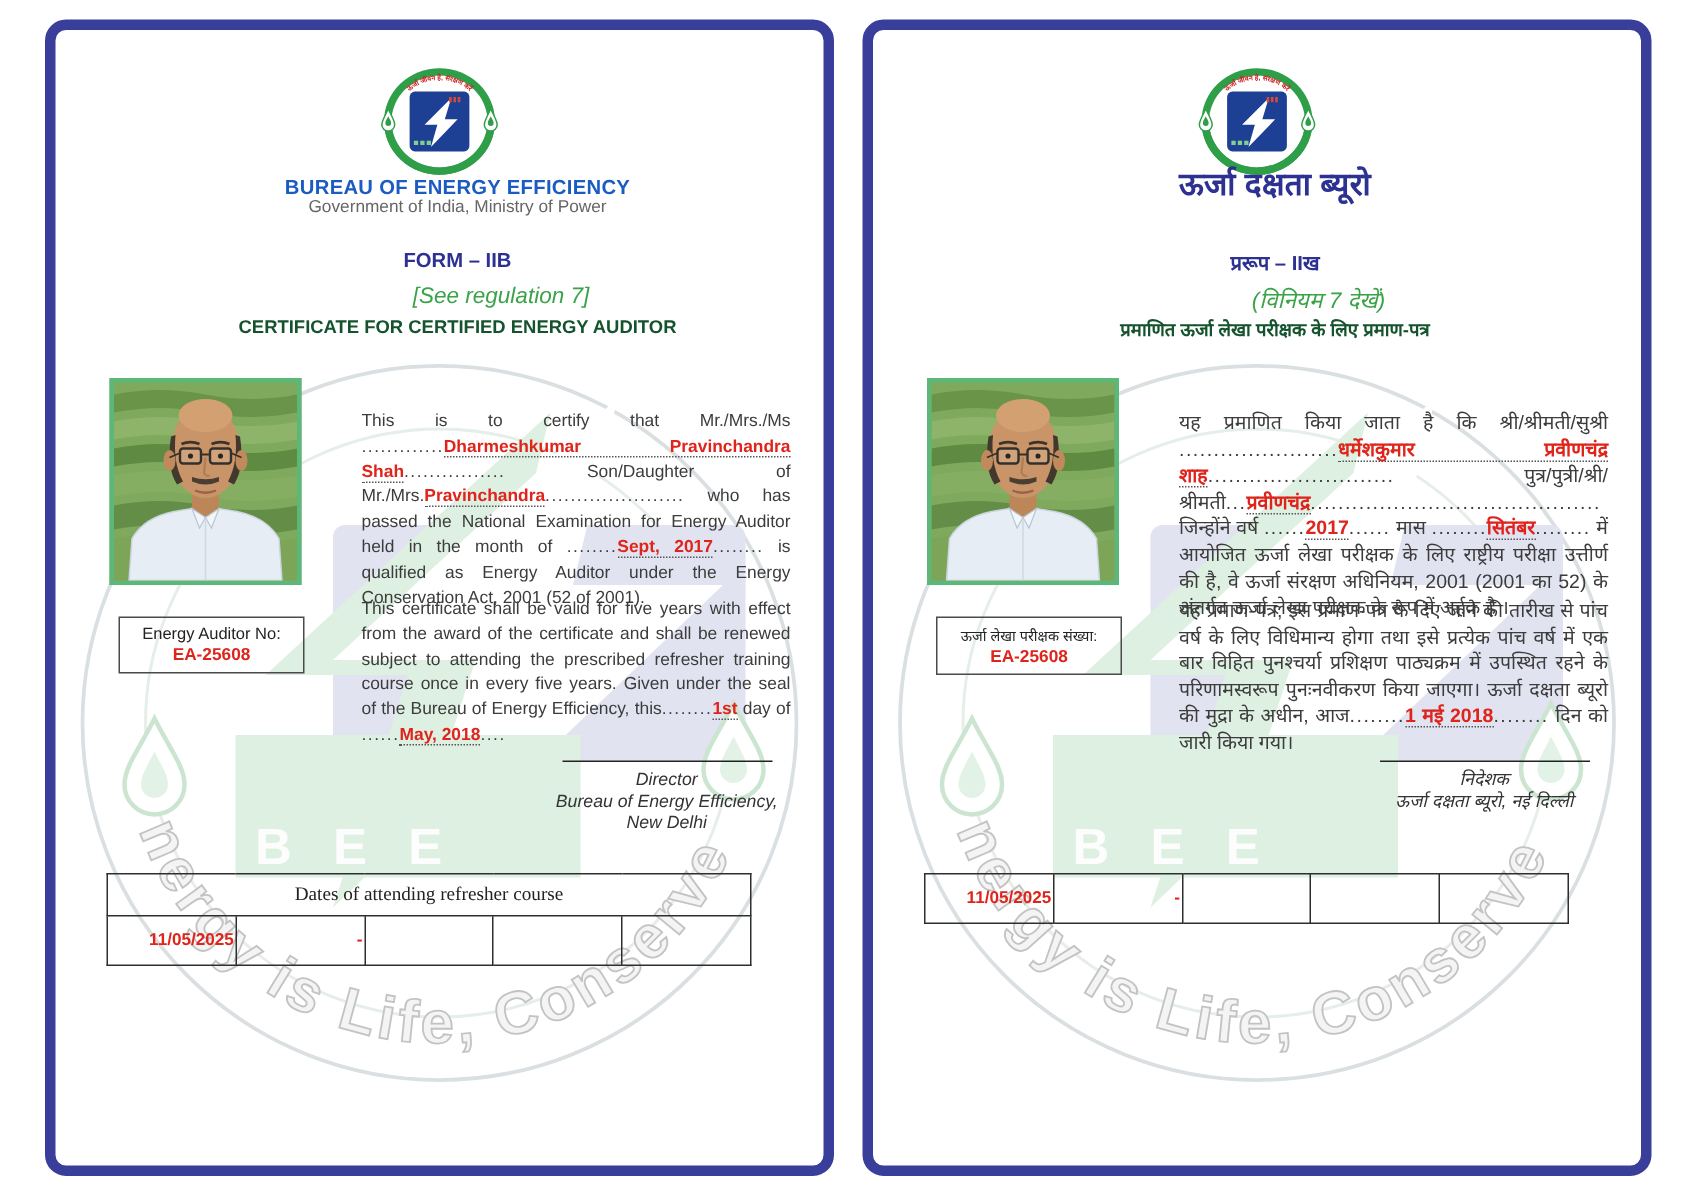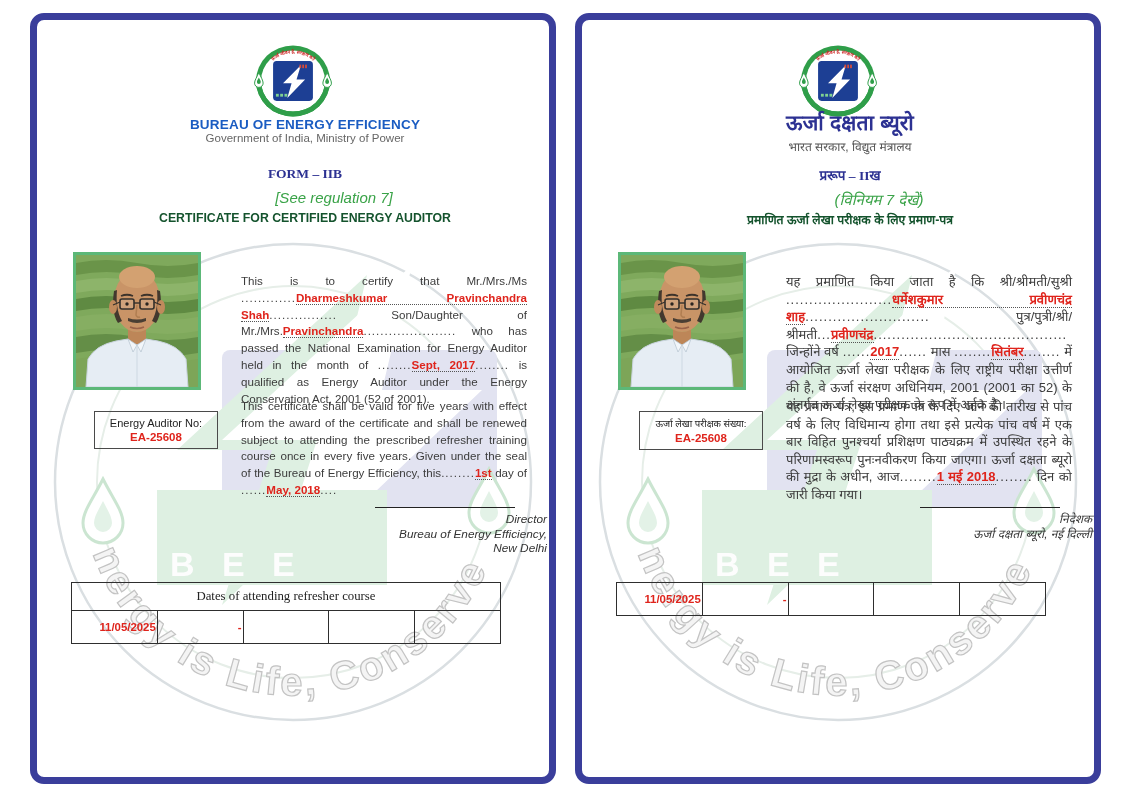--- a/index.html
+++ b/index.html
@@ -9,36 +9,36 @@
         border-radius:14px;background:#ffffff;overflow:hidden;}
   #cert-left{left:30px;} #cert-right{left:575px;}
   .wm{position:absolute;left:0;top:0;width:512px;height:757px;z-index:0;}
   .cert > .abs{position:absolute;z-index:1;}
   .ctr{left:0;width:536px;text-align:center;}
   .logo-wrap{left:216px;top:24px;width:80px;height:74px;}
   .org-name{top:97px;font-size:13.5px;font-weight:bold;color:#1a5cc2;letter-spacing:.2px;}
   .org-name.hi{top:88px;font-size:21px;color:#2c3192;}
   .org-sub{top:112px;font-size:11.5px;color:#666;}
   .org-sub.hi{top:118px;font-size:12px;color:#555;}
-  .form-title{top:146px;font-size:13.5px;font-weight:bold;color:#2c3192;font-family:Liberation Serif, serif;}
+  .form-title{top:146px;font-size:13.5px;font-weight:bold;color:#2c3192;}
   .regulation{top:169px;font-size:15px;font-style:italic;color:#3aa348;margin-left:29px;}
   .cert-title{top:191px;font-size:12.3px;font-weight:bold;color:#14532d;}
   .photo{left:36px;top:232px;width:122px;height:132px;border:3px solid #5cb878;background:#7fa95c;}
   .para{left:188px;width:286px;margin:16px;text-align:justify;font-size:11.6px;
         line-height:16.8px;color:#3c3c3c;}
   .para1{top:237px;} .para2{top:362px;}
   .hi .para{font-size:13px;line-height:17.6px;}
   .fill{color:#df241c;font-weight:bold;border-bottom:1.2px dotted #555;}
   .dots{letter-spacing:1px;color:#3c3c3c;}
   .aud-box{left:42px;top:391px;width:118px;border:1.6px solid #4a4a4a;text-align:center;
-           padding:5px 2px;background:transparent;margin-left:15px;}
+           padding:5px 2px;background:transparent;}
   .aud-label{font-size:11px;color:#222;display:block;}
   .hi .aud-label{font-size:9.6px;white-space:nowrap;}
   .aud-no{font-size:11.5px;color:#df241c;font-weight:bold;display:block;margin-top:2px;}
-  .sig{left:305px;top:487px;width:205px;text-align:right;font-style:italic;
+  .sig{left:305px;top:487px;width:205px;text-align:center;font-style:italic;
        font-size:11.8px;color:#333;line-height:14.5px;}
   .sig-line{width:140px;border-top:1.6px solid #222;margin:0 auto 4px;}
   .rtable{left:34px;top:562px;width:430px;border-collapse:collapse;table-layout:fixed;}
   .rtable td{border:1.4px solid #2e2e2e;background:transparent;}
   .rtable .hd{height:25px;text-align:center;font-family:"Liberation Serif", serif;
               font-size:12.8px;color:#222;}
   .hi .rtable .hd{font-family:"Liberation Sans", sans-serif;font-size:11.6px;}
   .rtable .dc{height:30px;text-align:right;font-weight:bold;color:#df241c;font-size:11.4px;}
   table{position:absolute;z-index:1;}
 </style>
@@ -234,21 +234,20 @@
         <path d="M0,-5 C-1.5,-2 -2.7,-0.5 -2.7,1.4 a2.7,2.7 0 0 0 5.4,0 C2.7,-0.5 1.5,-2 0,-5 Z" fill="#2f9e49"></path>
       </g>
       <path id="lg-bot-R" d="M12,52 A43,41 0 0 0 98,52" fill="none"></path>
       <text font-size="6" font-weight="bold" fill="#ffffff">
         <textPath href="#lg-bot-R" startOffset="50%" text-anchor="middle">Energy is Life, Conserve It</textPath>
       </text>
     </svg>
   </div>
 
   <div class="abs ctr org-name hi">ऊर्जा दक्षता ब्यूरो</div>
-  <div class="abs ctr org-sub hi">भारत सरकार, विद्युत मंत्रालय</div>
   <div class="abs ctr form-title">प्ररूप – IIख</div>
   <div class="abs ctr regulation">(विनियम 7 देखें)</div>
   <div class="abs ctr cert-title">प्रमाणित ऊर्जा लेखा परीक्षक के लिए प्रमाण-पत्र</div>
 
   <div class="abs photo">
     <svg viewBox="0 0 122 132" width="122" height="132">
       <rect width="122" height="132" fill="#7fa95c"></rect>
       <path d="M0,8 Q30,2 61,8 T122,8 L122,20 Q91,26 61,20 T0,20 Z" fill="#6a9449"></path>
       <path d="M0,26 Q30,20 61,26 T122,26 L122,38 Q91,44 61,38 T0,38 Z" fill="#8db46a"></path>
       <path d="M0,44 Q30,38 61,44 T122,44 L122,56 Q91,62 61,56 T0,56 Z" fill="#5f8a42"></path>

